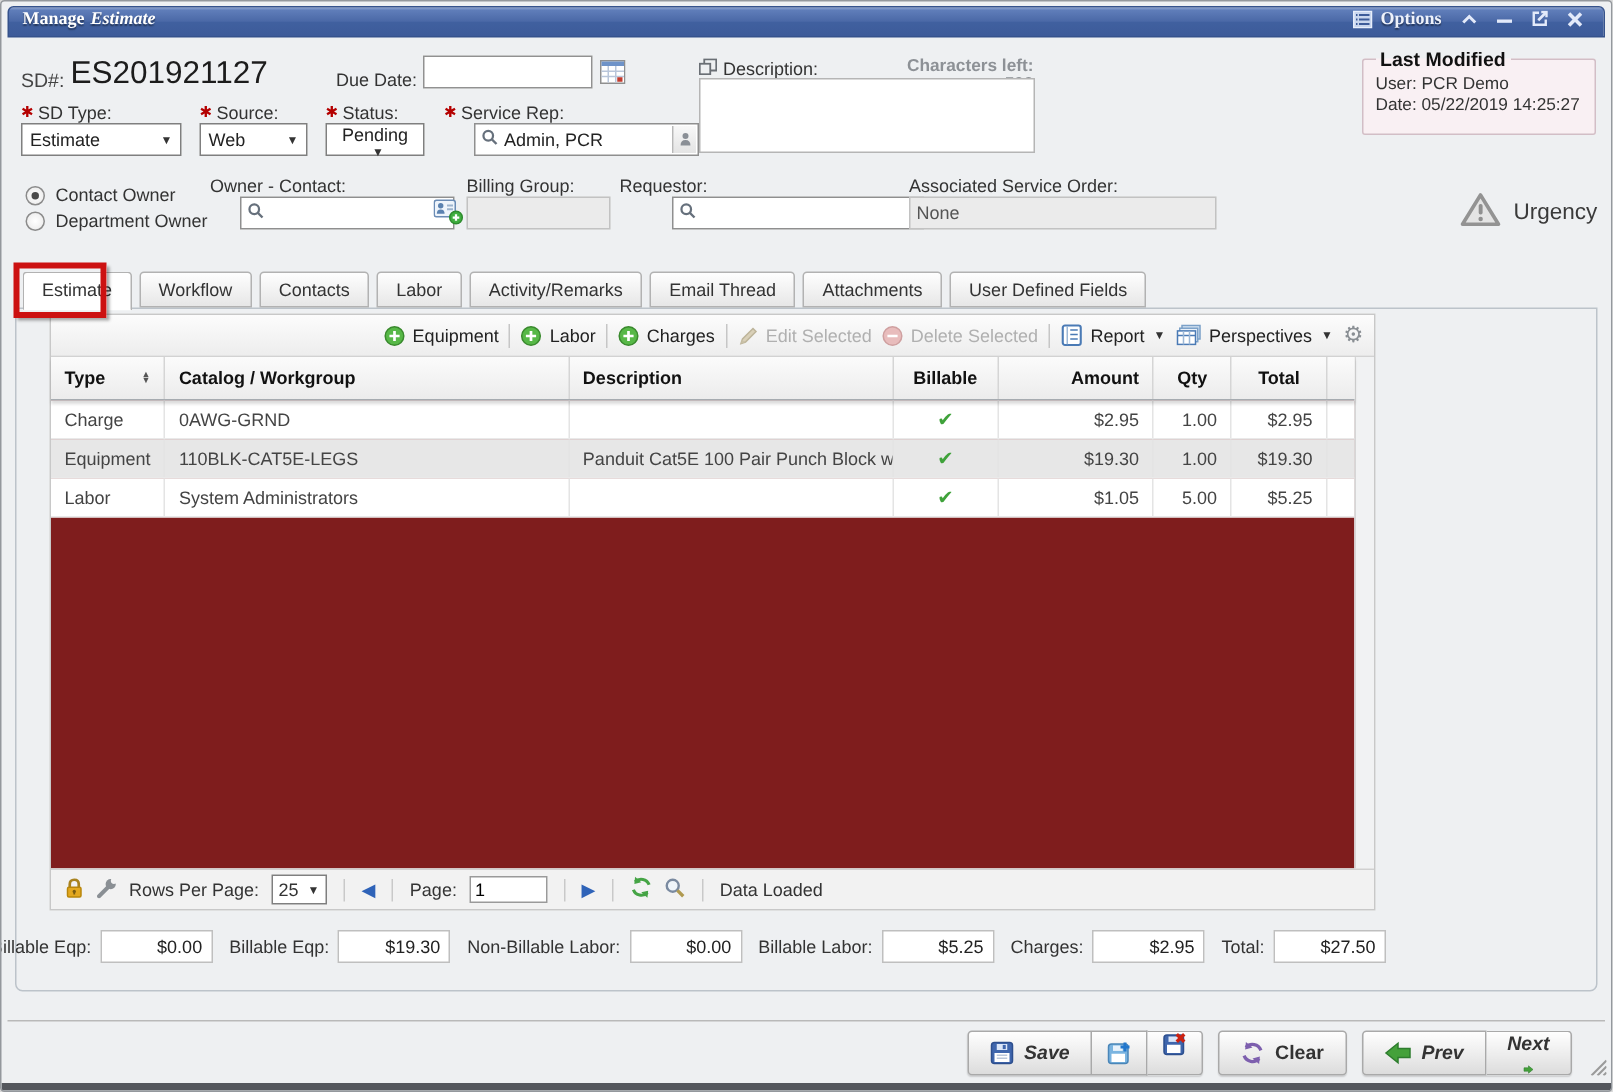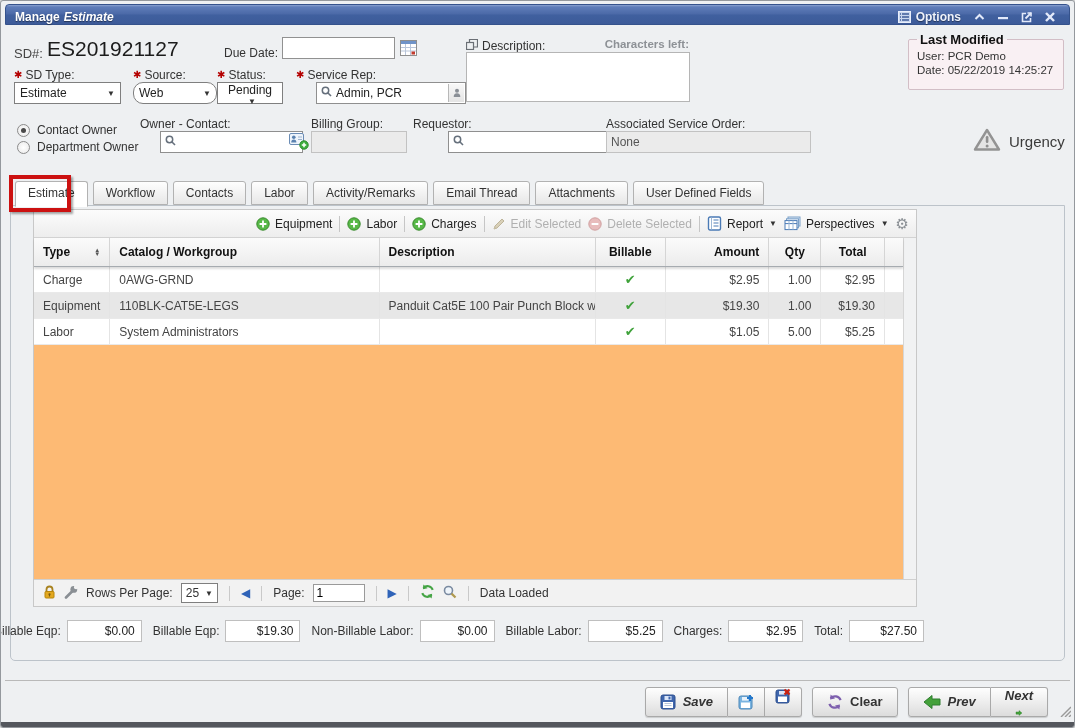--- a/index.html
+++ b/index.html
@@ -4,21 +4,21 @@
 <style>
   * { margin:0; padding:0; box-sizing:border-box; }
   html,body { background:#d7d7d7; }
   body { font-family:"Liberation Sans","DejaVu Sans",sans-serif; font-size:12px; color:#333; }
   .window { position:relative; width:1075px; height:728px; background:#eef0f2; border:1px solid #94989d; border-radius:3px; overflow:hidden; cursor:default; }
   .bottom-strip { position:absolute; left:0; right:0; bottom:0; height:5px; background:#54575d; }
 
   
   .titlebar { position:absolute; left:4px; top:3px; right:4px; height:21px; border:1px solid #35528c; border-radius:4px 4px 0 0;
     background:linear-gradient(#8ca3d1 0%, #5f7db9 10%, #4b69a7 48%, #40609f 52%, #3d5b99 100%);
-    display:flex; align-items:flex-end; color:#fff; }
+    display:flex; align-items:flex-start; color:#fff;font-family:Liberation Serif, serif; }
   .titlebar .title { padding-left:9px; font-weight:bold; font-size:12px; text-shadow:0 1px 1px rgba(0,0,0,.45); }
   .titlebar .title .em { font-style:italic; margin-left:4px; }
   .titlebar-right { margin-left:auto; display:flex; align-items:center; gap:13px; padding-right:14px; }
   .tb-btn { display:flex; align-items:center; gap:5px; color:#eef2fb; cursor:pointer; }
   .tb-btn .opt-label { font-weight:bold; font-size:12px; text-shadow:0 1px 1px rgba(0,0,0,.45); }
   .tb-ico { display:inline-flex; }
 
   
   .abs { position:absolute; }
   .lbl { font-size:12px; color:#333; white-space:nowrap; }
@@ -57,21 +57,21 @@
     border-bottom:1px solid #d2d2d2; display:flex; align-items:center; justify-content:flex-end; gap:7px; padding-right:7px; font-size:12px; }
   .tool-btn { display:flex; align-items:center; gap:5px; color:#222; cursor:pointer; white-space:nowrap; }
   .tool-btn.disabled { color:#b0b0b0; cursor:default; }
   .tool-sep { width:1px; height:16px; background:#c6c6c6; }
   .tool-caret { font-size:8px; color:#333; margin-left:1px; }
   .gear { font-size:15px; color:#8a8f94; line-height:1; cursor:pointer; }
 
   .grid-header { position:absolute; left:0; right:13px; top:28px; height:29px; display:flex; align-items:stretch;
     background:linear-gradient(#fbfbfb,#ececec); border-bottom:1px solid #a6abb0; box-shadow:0 2px 2px rgba(0,0,0,.14); z-index:2; }
   .gh-cell { display:flex; align-items:center; font-weight:bold; font-size:12px; color:#111; padding:0 9px; border-right:1px solid #d5d5d5; }
-  .grid-body { position:absolute; left:0; right:13px; top:57px; bottom:27px; background:#fdba74; }
+  .grid-body { position:absolute; left:0; right:13px; top:57px; bottom:27px; background:#7f1d1d; }
   .grow { display:flex; height:26px; border-bottom:1px solid #e9e9e9; background:#fff; }
   .grow.alt { background:#e7e7e7; }
   .gcell { display:flex; align-items:center; font-size:12px; color:#444; padding:0 9px; border-right:1px solid #e4e4e4; overflow:hidden; white-space:nowrap; }
   .c-type{width:78px;} .c-cat{width:277px;} .c-desc{width:222px;} .c-bill{width:72px; justify-content:center;}
   .c-amt{width:106px; justify-content:flex-end;} .c-qty{width:53px; justify-content:flex-end;} .c-tot{width:65px; justify-content:flex-end;}
   .c-fill{flex:1; border-right:none;}
   .check { color:#3fa23a; font-size:13px; font-weight:bold; }
   .sort-stack { margin-left:auto; display:flex; flex-direction:column; align-items:center; line-height:4.5px; color:#555; font-size:6px; padding-left:6px; }
   .vscroll { position:absolute; right:0; top:28px; bottom:27px; width:13px; background:#f1f2f3; border-left:1px solid #d6d6d6; }
 
@@ -192,21 +192,21 @@
     <div class="lm-line">Date: 05/22/2019 14:25:27</div>
   </fieldset>
 
   <span class="abs lbl" style="left:13px; top:67px;"><span class="star">✱</span><span>SD Type:</span></span>
   <div class="abs selectbox" style="left:13px; top:81px; width:107px;">
     <span class="sel-text">Estimate</span>
     <span class="caret">▼</span>
   </div>
 
   <span class="abs lbl" style="left:132px; top:67px;"><span class="star">✱</span><span>Source:</span></span>
-  <div class="abs selectbox" style="left:132px; top:81px; width:84px;border-radius:10px;">
+  <div class="abs selectbox" style="left:132px; top:81px; width:72px;">
     <span class="sel-text">Web</span>
     <span class="caret">▼</span>
   </div>
 
   <span class="abs lbl" style="left:216px; top:67px;"><span class="star">✱</span><span>Status:</span></span>
   <div class="abs selectbox" style="left:216px; top:81px; width:66px;flex-direction:column;">
     <span class="sel-text">Pending</span>
     <span class="caret">▼</span>
   </div>
 

